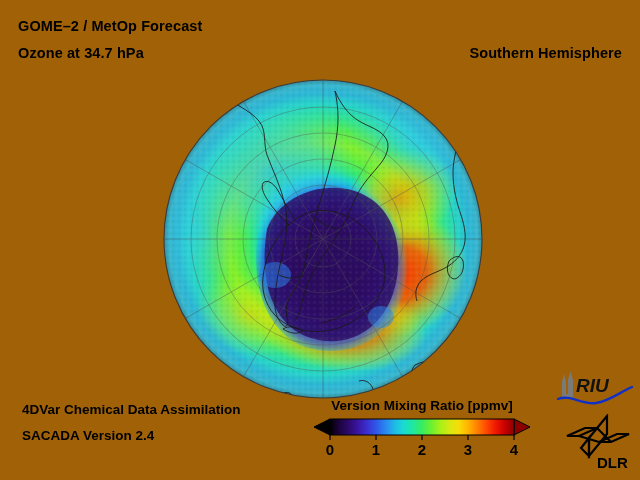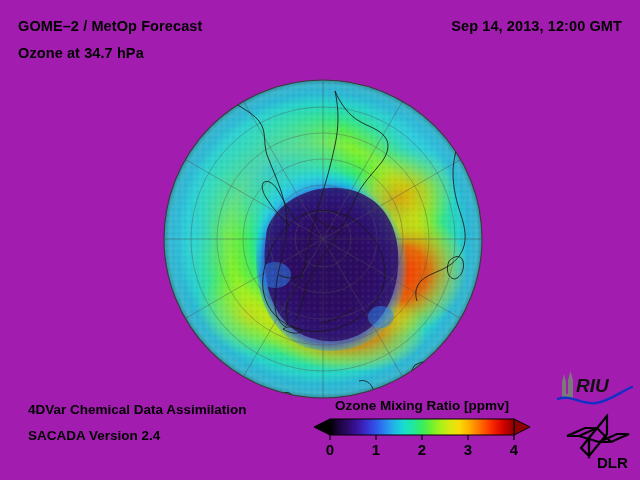--- a/index.html
+++ b/index.html
@@ -4,21 +4,21 @@
 <style>
   html, body {
     margin: 0;
     padding: 0;
     background: #ffffff;
   }
   #canvas {
     position: relative;
     width: 640px;
     height: 480px;
-    background: #a21caf;
+    background: #a16207;
     overflow: hidden;
     font-family: "Liberation Sans", sans-serif;
     color: #000000;
   }
 
   
   .hdr {
     position: absolute;
     font-weight: bold;
     font-size: 14.5px;
@@ -26,21 +26,21 @@
     white-space: nowrap;
   }
   #title-line1 { left: 18px;  top: 18px; }
   #title-line2 { left: 18px;  top: 45px; }
   #date-line   { right: 18px; top: 18px; text-align: right; }
   #region-line { right: 18px; top: 45px; text-align: right; }
 
   
   .ftr {
     position: absolute;
-    left: 28px;
+    left: 22px;
     font-weight: bold;
     font-size: 13.5px;
     white-space: nowrap;
   }
   #foot1 { top: 402px; }
   #foot2 { top: 428px; }
   #foot3 { top: 454px; }
 
   
   #globe-wrap {
@@ -107,21 +107,21 @@
     height: 58px;
   }
 </style>
 </head>
 <body>
 
 <div id="canvas">
 
   <div class="hdr" id="title-line1">GOME–2 / MetOp Forecast</div>
   <div class="hdr" id="title-line2">Ozone at 34.7 hPa</div>
-  <div class="hdr" id="date-line">Sep 14, 2013, 12:00 GMT</div>
+  <div class="hdr" id="region-line">Southern Hemisphere</div>
 
   <div id="globe-wrap">
     <svg id="globe-svg" viewBox="0 0 320 320">
       <defs>
         <clipPath id="diskClip">
           <circle cx="160" cy="160" r="159"></circle>
         </clipPath>
 
         <radialGradient id="latBands" cx="50%" cy="50%" r="50%">
           <stop offset="0.00" stop-color="#2a0a55"></stop>
@@ -328,21 +328,21 @@
       </g>
 
       <circle cx="160" cy="160" r="159" fill="none" stroke="#3a3a3a" stroke-width="1.1"></circle>
     </svg>
   </div>
 
   <div class="ftr" id="foot1">4DVar Chemical Data Assimilation</div>
   <div class="ftr" id="foot2">SACADA Version 2.4</div>
 
   <div id="cbar-block">
-    <div id="cbar-title">Ozone Mixing Ratio [ppmv]</div>
+    <div id="cbar-title">Version Mixing Ratio [ppmv]</div>
 
     <svg id="cbar-svg" viewBox="0 0 232 24" preserveAspectRatio="none">
       <defs>
         <linearGradient id="cbGrad" x1="0" y1="0" x2="1" y2="0">
             <stop offset="0.00%" stop-color="#000000"></stop>
             <stop offset="5.00%" stop-color="#1d0340"></stop>
             <stop offset="10.00%" stop-color="#2d0a6b"></stop>
             <stop offset="15.00%" stop-color="#3a15a0"></stop>
             <stop offset="20.00%" stop-color="#3a2fd0"></stop>
             <stop offset="25.00%" stop-color="#2f57e8"></stop>

